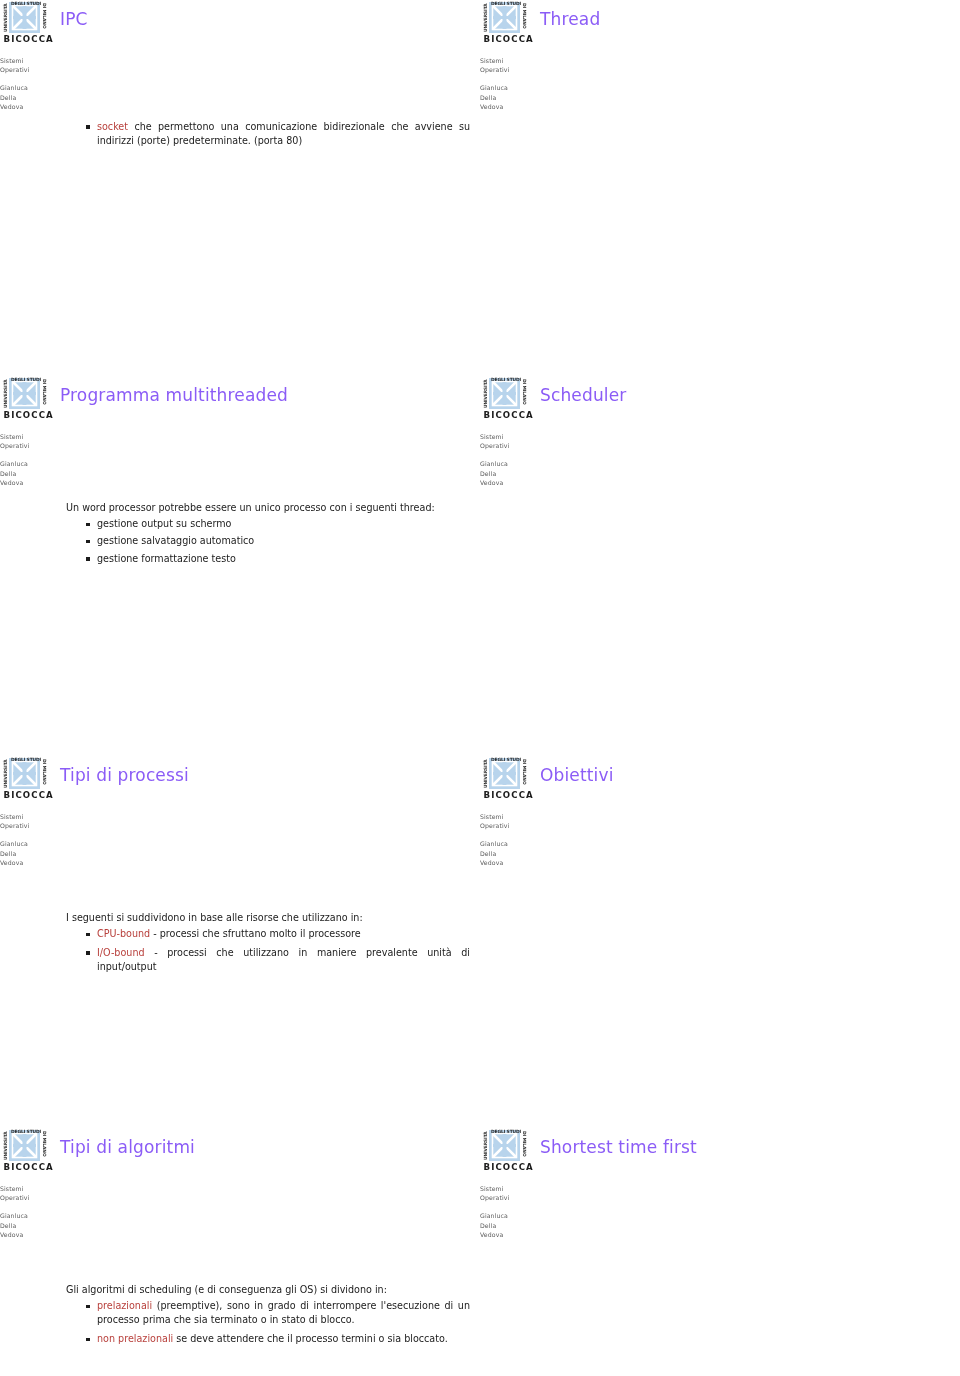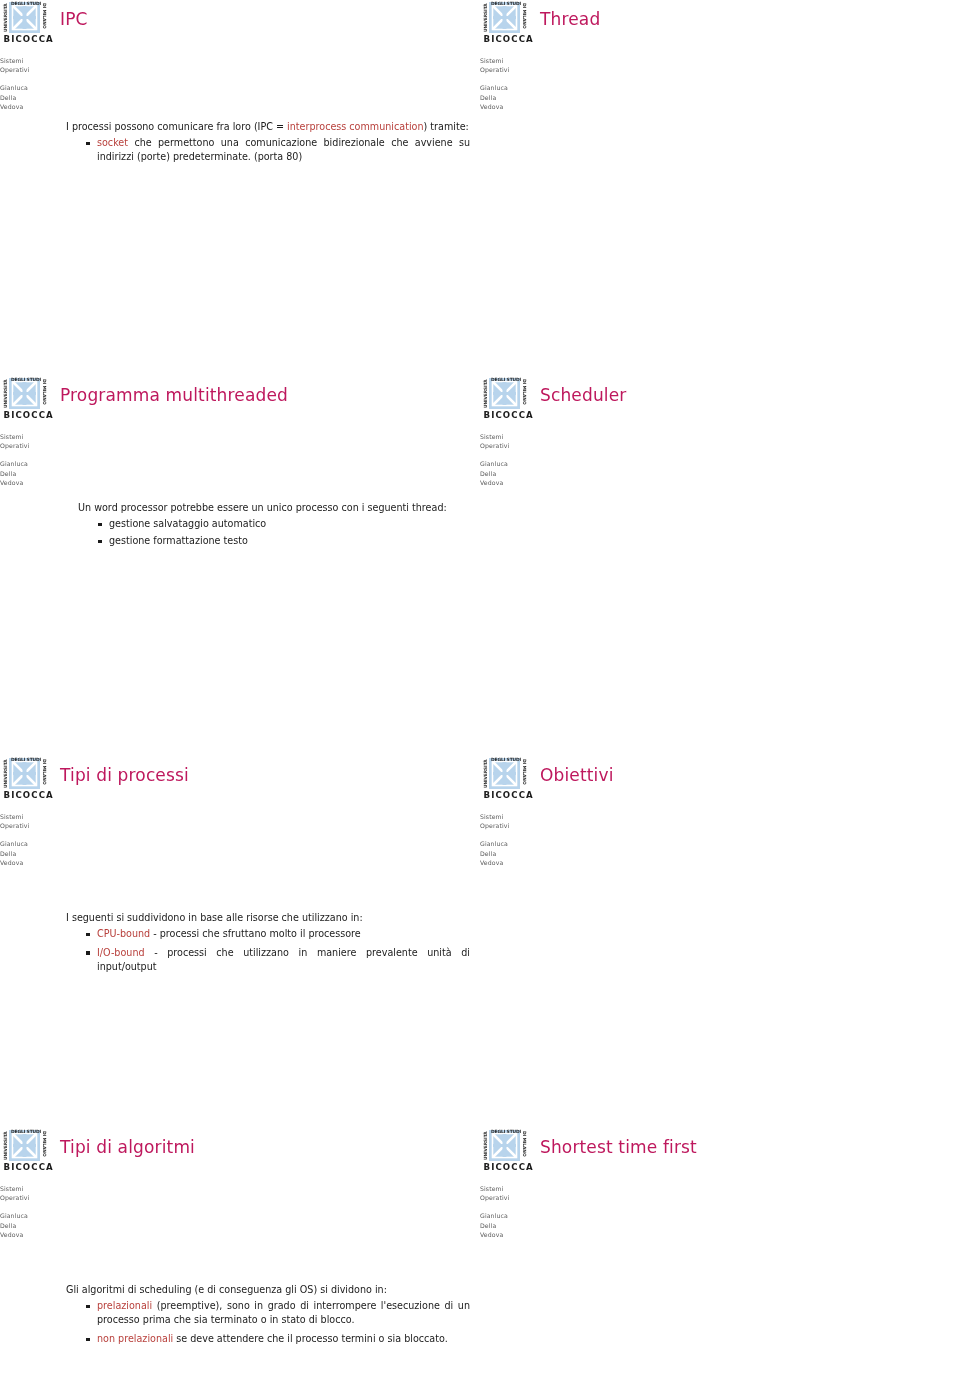--- a/index.html
+++ b/index.html
@@ -65,36 +65,36 @@
   .side-block div { white-space: nowrap; }
 
   
   .frametitle {
     position: absolute;
     left: 60px;
     top: 8px;
     font-size: 17px;
     line-height: 22px;
     font-weight: 400;
-    color: #be185d;
+    color: #8b5cf6;
     letter-spacing: .15px;
     white-space: nowrap;
   }
 
   
   .body {
     position: absolute;
     left: 66px;
     width: 404px;
     font-size: 9.6px;
     line-height: 14.2px;
     color: #1b1b1b;
   }
   .body.bodytop-120  { top: 120px; }
-  .body.bodytop-125  { top: 125px; margin-left: 12px; }
+  .body.bodytop-125  { top: 125px; }
   .body.bodytop-155  { top: 155px; }
 
   .para {
     margin: 0 0 2px 0;
     text-align: justify;
     text-justify: inter-word;
   }
 
   ul.itemize {
     list-style: none;
@@ -151,21 +151,20 @@
       <div class="side-block author">
         <div>Gianluca</div>
         <div>Della</div>
         <div>Vedova</div>
       </div>
     </div>
 
     <div class="frametitle">IPC</div>
 
     <div class="body bodytop-120">
-      <p class="para"><span>I processi possono comunicare fra loro (IPC = </span><span class="accent">interprocess communication</span><span>) tramite:</span></p>
       <ul class="itemize indent">
         <li><span class="accent">socket</span><span> che permettono una comunicazione bidirezionale che avviene su indirizzi (porte) predeterminate. (porta 80)</span></li>
       </ul>
     </div>
   </div>
 
   <div class="slide r0 c1">
     <div class="sidebar">
       <div class="logo">
         <svg width="52" height="42" viewBox="0 0 52 42" xmlns="http://www.w3.org/2000/svg">
@@ -223,20 +222,21 @@
         <div>Della</div>
         <div>Vedova</div>
       </div>
     </div>
 
     <div class="frametitle">Programma multithreaded</div>
 
     <div class="body bodytop-125">
       <p class="para">Un word processor potrebbe essere un unico processo con i seguenti thread:</p>
       <ul class="itemize indent tight">
+        <li>gestione output su schermo</li>
         <li>gestione salvataggio automatico</li>
         <li>gestione formattazione testo</li>
       </ul>
     </div>
   </div>
 
   <div class="slide r1 c1">
     <div class="sidebar">
       <div class="logo">
         <svg width="52" height="42" viewBox="0 0 52 42" xmlns="http://www.w3.org/2000/svg">

